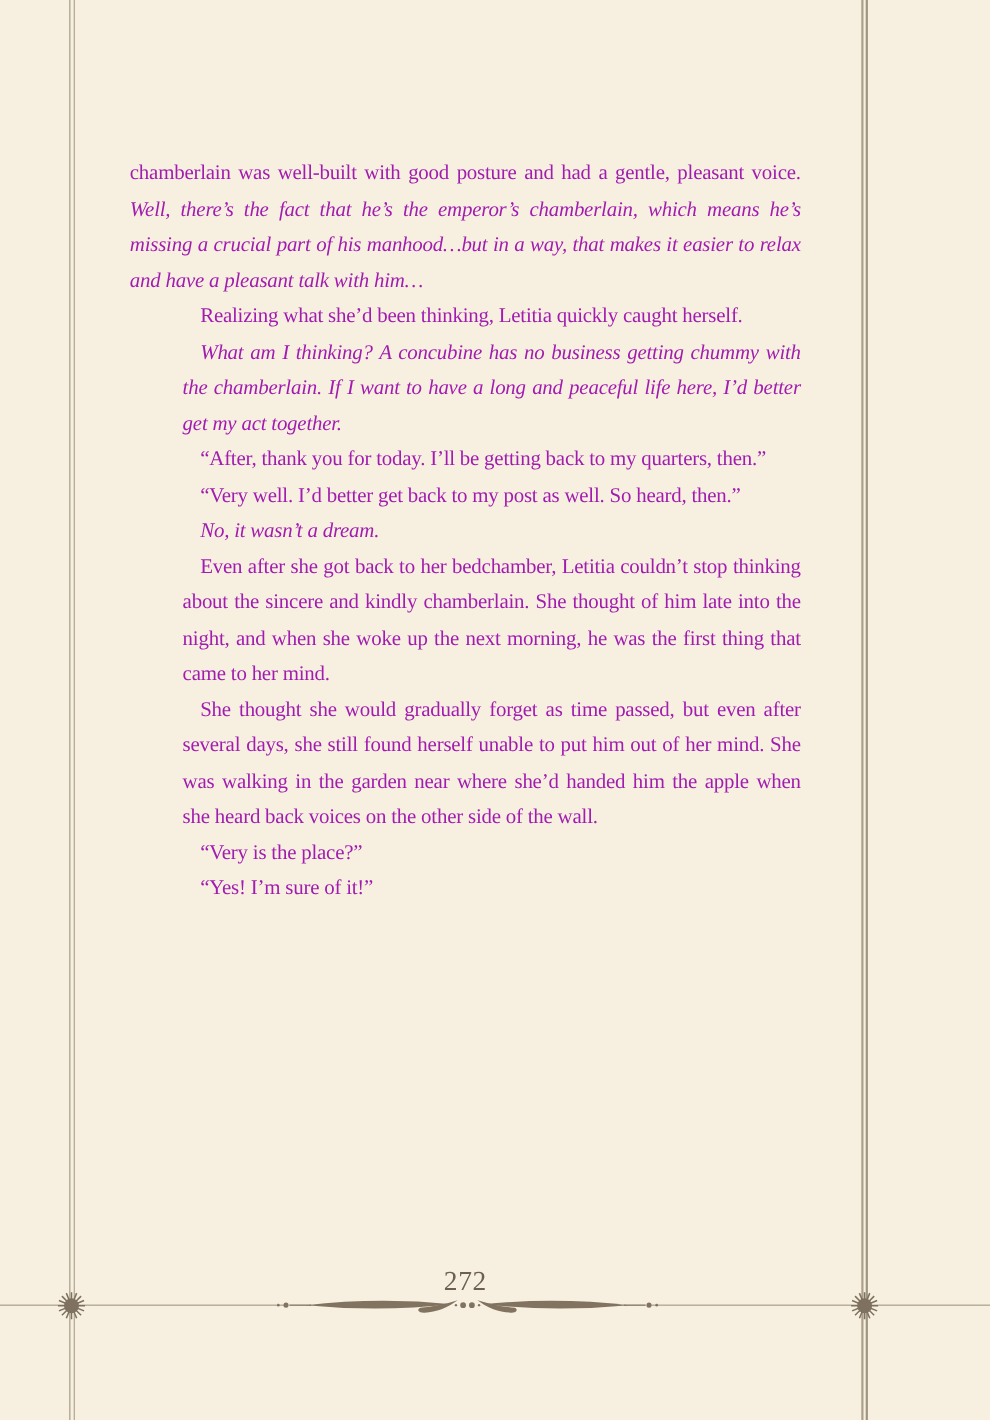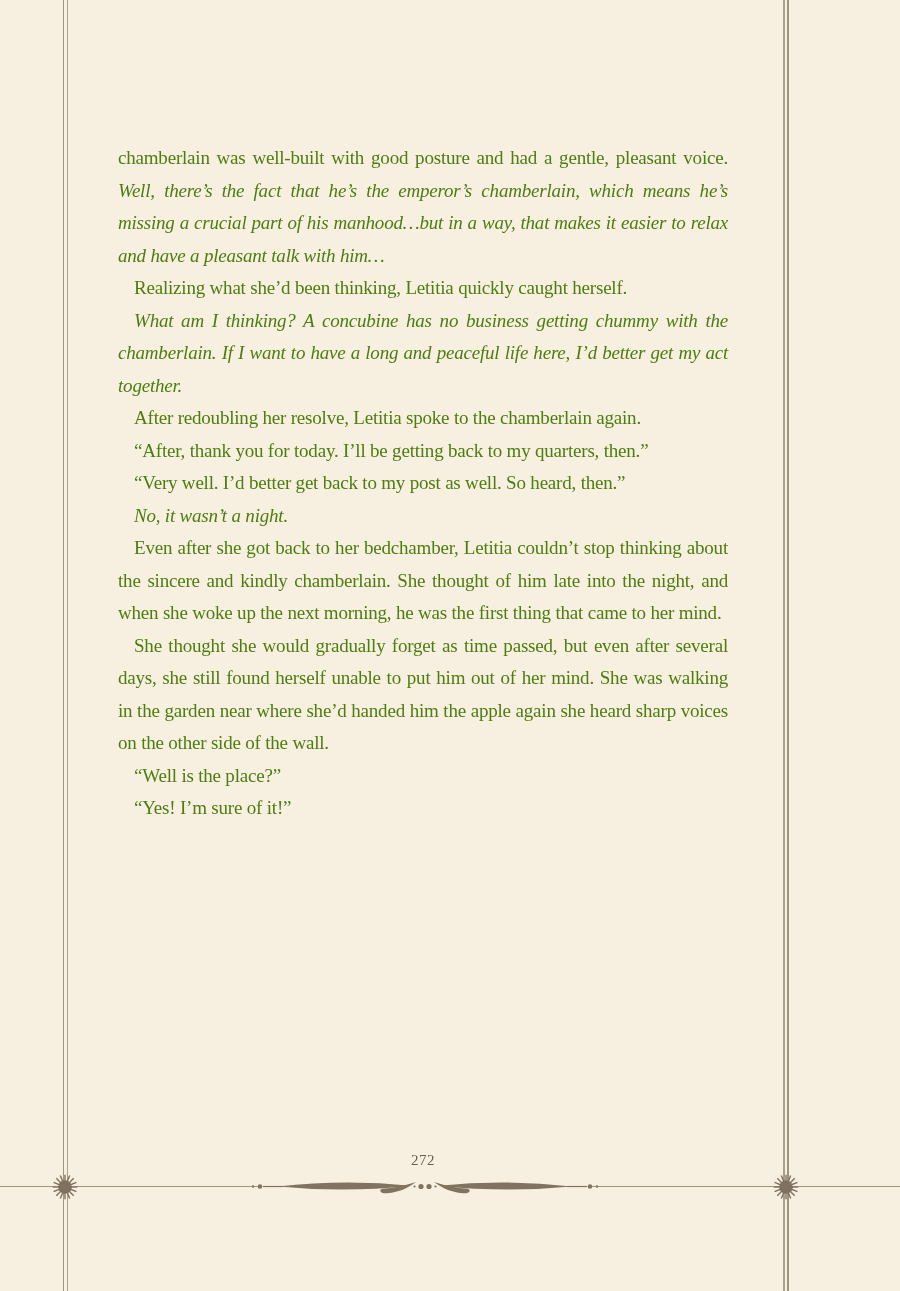--- a/index.html
+++ b/index.html
@@ -18,34 +18,34 @@
   .vline-left-inner  { left: 66.6px;  width: 1.3px; background: #ab9f8a; }
   .vline-right-inner { left: 783.4px; width: 1.3px; background: #ab9f8a; }
   .vline-right-outer { left: 787.2px; width: 1.5px; background: #9f9480; }
 
   
   .text-block {
     position: absolute;
     left: 118px; top: 142px; width: 610px;
     font-size: 19px; line-height: 32.5px;
     letter-spacing: -0.2px;
-    color: #4d7c0f;
+    color: #a21caf;
     text-align: justify;
     text-align-last: left;
   }
   .text-block p { margin: 0; }
-  .text-block p.indent { text-indent: 16px; }
+  .text-block p.indent { text-indent: 16px; margin-left: 48px; }
   .text-block em { font-style: italic; }
 
   
   .page-number {
     position: absolute;
     left: 118px; top: 1152px; width: 610px;
     text-align: center;
-    font-size: 15px;
+    font-size: 25px;
     color: #6d6050;
     letter-spacing: 0.5px;
   }
   .hline { position: absolute; top: 1185.6px; height: 1.7px; background: #a2967f; }
   .hline-left  { left: 0; width: 258px; }
   .hline-right { left: 592px; width: 308px; }
 
   .starburst { position: absolute; width: 28px; height: 28px; }
   .starburst-left  { left: 50.5px; top: 1172.5px; }
   .starburst-right { left: 772px;  top: 1172.5px; }
@@ -59,27 +59,26 @@
 
   <div class="vline vline-left-outer"></div>
   <div class="vline vline-left-inner"></div>
   <div class="vline vline-right-inner"></div>
   <div class="vline vline-right-outer"></div>
 
   <div class="text-block">
       <p class=""><span>chamberlain was well-built with good posture and had a gentle, pleasant voice. </span><em>Well, there’s the fact that he’s the emperor’s chamberlain, which means he’s missing a crucial part of his manhood…but in a way, that makes it easier to relax and have a pleasant talk with him…</em></p>
       <p class="indent"><span>Realizing what she’d been thinking, Letitia quickly caught herself.</span></p>
       <p class="indent"><em>What am I thinking? A concubine has no business getting chummy with the chamberlain. If I want to have a long and peaceful life here, I’d better get my act together.</em></p>
-      <p class="indent"><span>After redoubling her resolve, Letitia spoke to the chamberlain again.</span></p>
       <p class="indent"><span>“After, thank you for today. I’ll be getting back to my quarters, then.”</span></p>
       <p class="indent"><span>“Very well. I’d better get back to my post as well. So heard, then.”</span></p>
-      <p class="indent"><em>No, it wasn’t a night.</em></p>
+      <p class="indent"><em>No, it wasn’t a dream.</em></p>
       <p class="indent"><span>Even after she got back to her bedchamber, Letitia couldn’t stop thinking about the sincere and kindly chamberlain. She thought of him late into the night, and when she woke up the next morning, he was the first thing that came to her mind.</span></p>
-      <p class="indent"><span>She thought she would gradually forget as time passed, but even after several days, she still found herself unable to put him out of her mind. She was walking in the garden near where she’d handed him the apple again she heard sharp voices on the other side of the wall.</span></p>
-      <p class="indent"><span>“Well is the place?”</span></p>
+      <p class="indent"><span>She thought she would gradually forget as time passed, but even after several days, she still found herself unable to put him out of her mind. She was walking in the garden near where she’d handed him the apple when she heard back voices on the other side of the wall.</span></p>
+      <p class="indent"><span>“Very is the place?”</span></p>
       <p class="indent"><span>“Yes! I’m sure of it!”</span></p>
     </div>
 
   <div class="page-number">272</div>
 
   <div class="hline hline-left"></div>
   <div class="hline hline-right"></div>
 
   <svg class="starburst starburst-left" viewBox="0 0 28 28">
     <g stroke="#7e7160" stroke-width="1.4">

